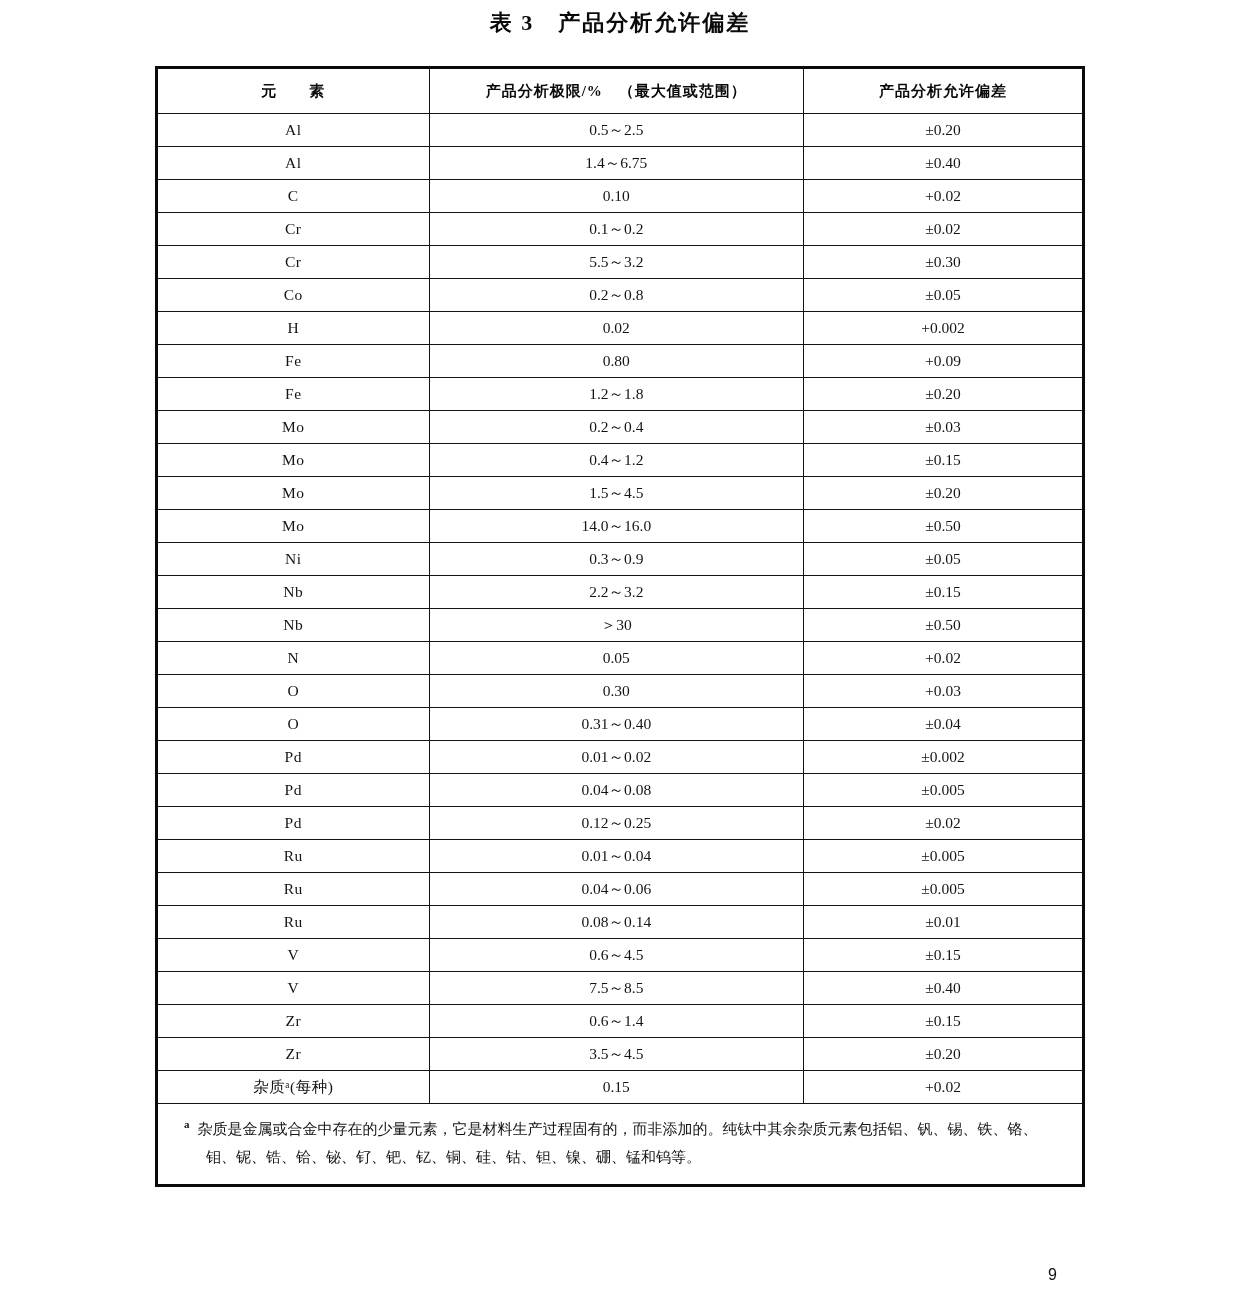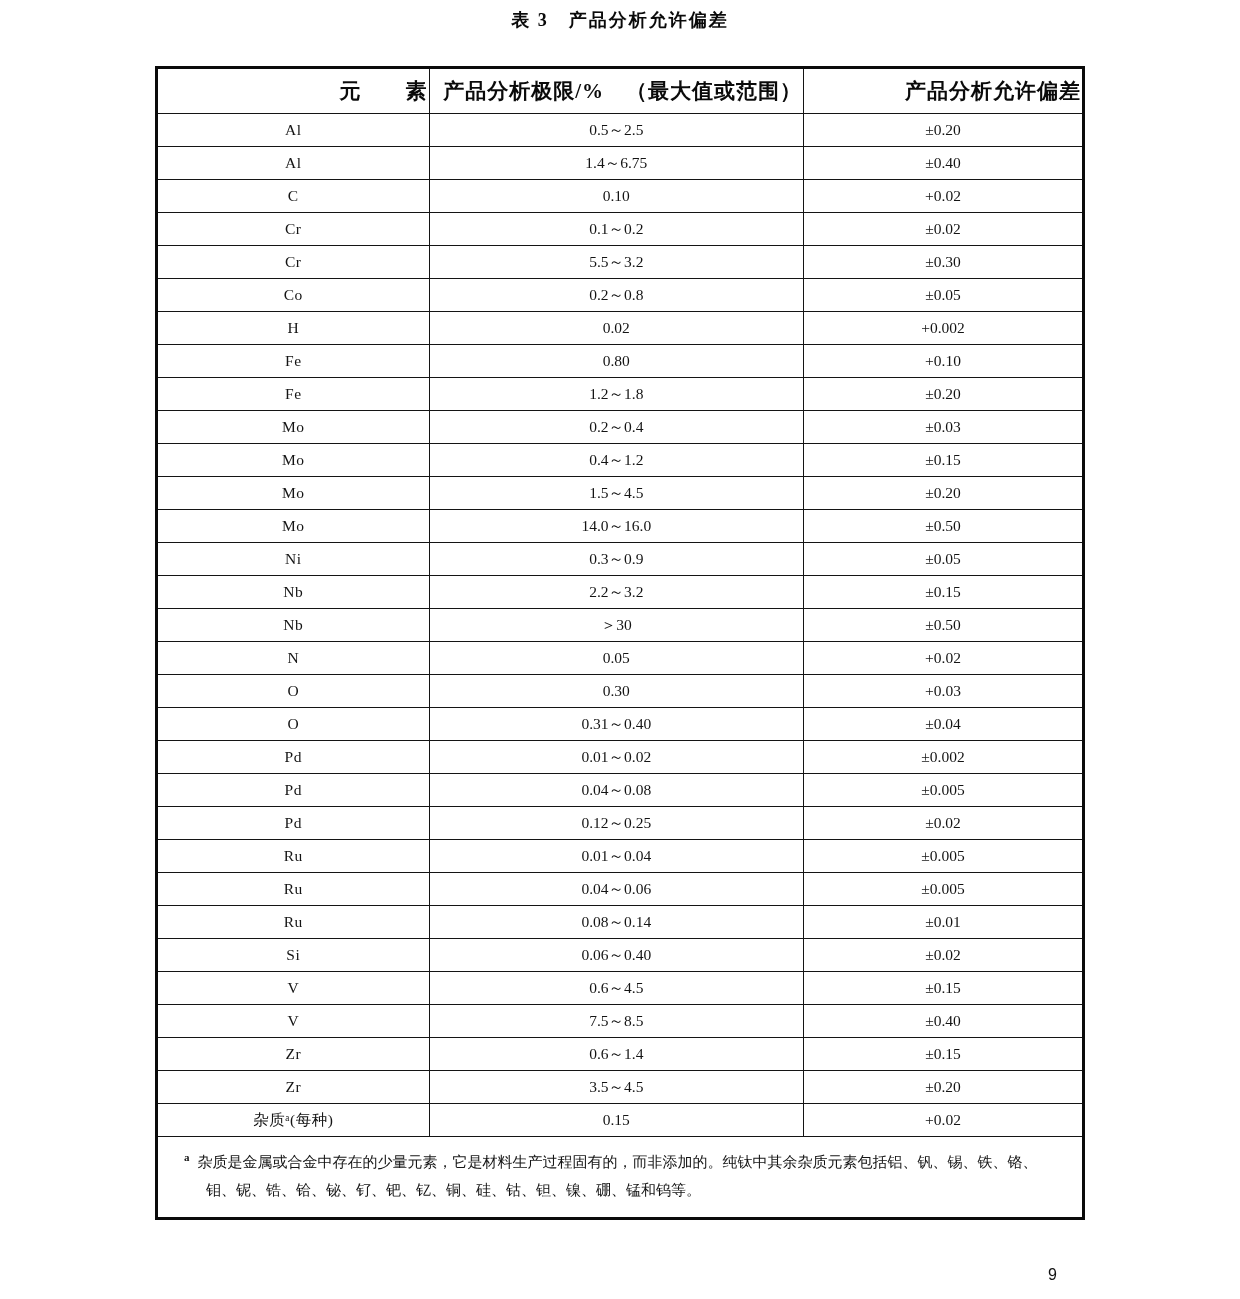--- a/index.html
+++ b/index.html
@@ -15,43 +15,43 @@
     font-family: "Liberation Serif", "DejaVu Serif", serif;
     color: #111111;
     overflow: hidden;
   }
   .doc-title {
     position: absolute;
     top: 8px;
     left: 0;
     width: 1240px;
     text-align: center;
-    font-size: 18px;
+    font-size: 22px;
     font-weight: bold;
     letter-spacing: 2px;
     color: #0a0a0a;
   }
   table.spec-table {
     position: absolute;
     left: 155px;
     top: 66px;
     width: 930px;
     border-collapse: collapse;
     table-layout: fixed;
     border: 3px solid #0a0a0a;
   }
   table.spec-table col.c1 { width: 29.4%; }
   table.spec-table col.c2 { width: 40.4%; }
   table.spec-table col.c3 { width: 30.2%; }
   table.spec-table th {
     border: 1.5px solid #141414;
     height: 42px;
-    font-size: 21px;
+    font-size: 15px;
     font-weight: bold;
-    text-align: right;
+    text-align: center;
     vertical-align: middle;
     letter-spacing: 1px;
     color: #0a0a0a;
   }
   table.spec-table td {
     border: 1.5px solid #141414;
     height: 32px;
     padding: 0 4px;
     font-size: 15.5px;
     text-align: center;
@@ -146,21 +146,21 @@
 
         <tr>
           <td class="element-cell">H</td>
           <td class="limit-cell">0.02</td>
           <td class="deviation-cell">+0.002</td>
         </tr>
 
         <tr>
           <td class="element-cell">Fe</td>
           <td class="limit-cell">0.80</td>
-          <td class="deviation-cell">+0.10</td>
+          <td class="deviation-cell">+0.09</td>
         </tr>
 
         <tr>
           <td class="element-cell">Fe</td>
           <td class="limit-cell">1.2～1.8</td>
           <td class="deviation-cell">±0.20</td>
         </tr>
 
         <tr>
           <td class="element-cell">Mo</td>
@@ -251,25 +251,20 @@
           <td class="limit-cell">0.04～0.06</td>
           <td class="deviation-cell">±0.005</td>
         </tr>
 
         <tr>
           <td class="element-cell">Ru</td>
           <td class="limit-cell">0.08～0.14</td>
           <td class="deviation-cell">±0.01</td>
         </tr>
 
-        <tr>
-          <td class="element-cell">Si</td>
-          <td class="limit-cell">0.06～0.40</td>
-          <td class="deviation-cell">±0.02</td>
-        </tr>
 
 
         <tr>
           <td class="element-cell">V</td>
           <td class="limit-cell">0.6～4.5</td>
           <td class="deviation-cell">±0.15</td>
         </tr>
 
         <tr>
           <td class="element-cell">V</td>

